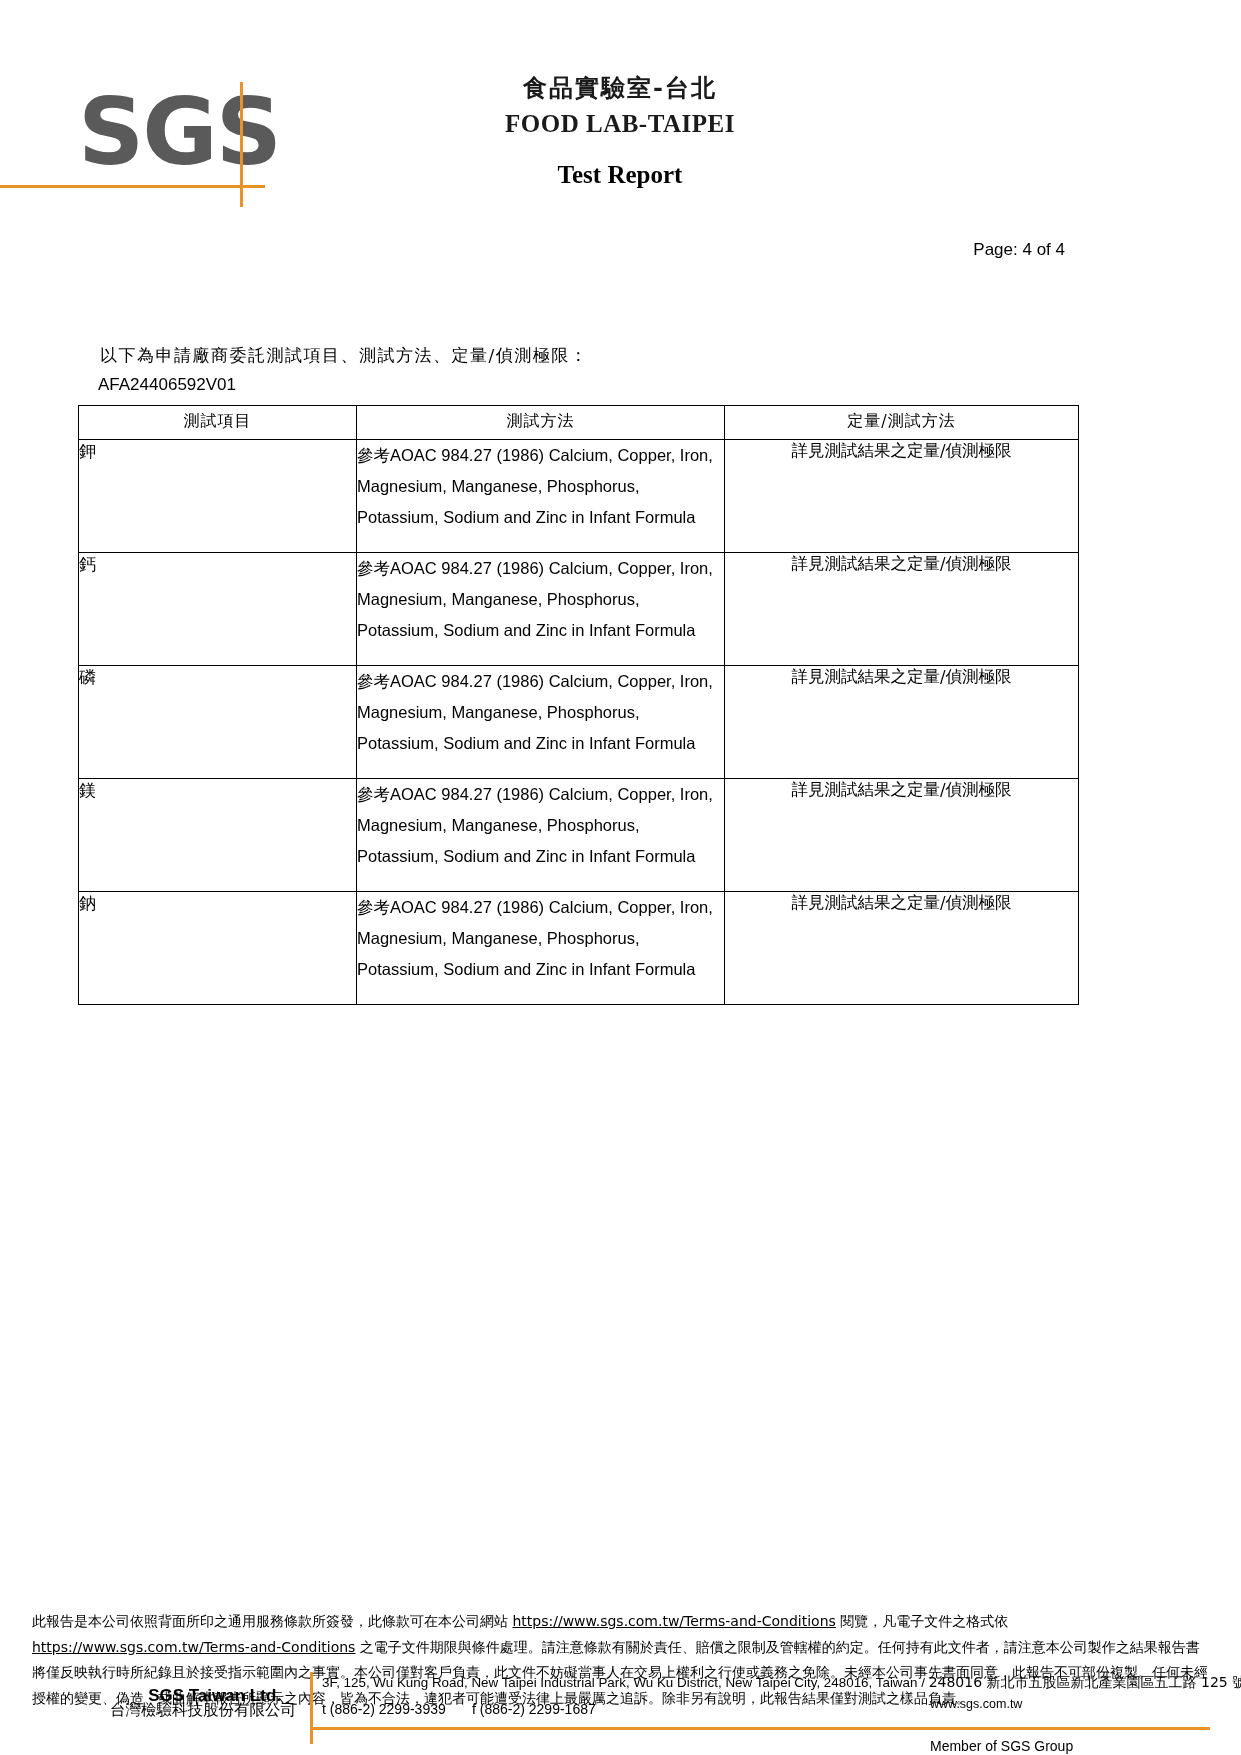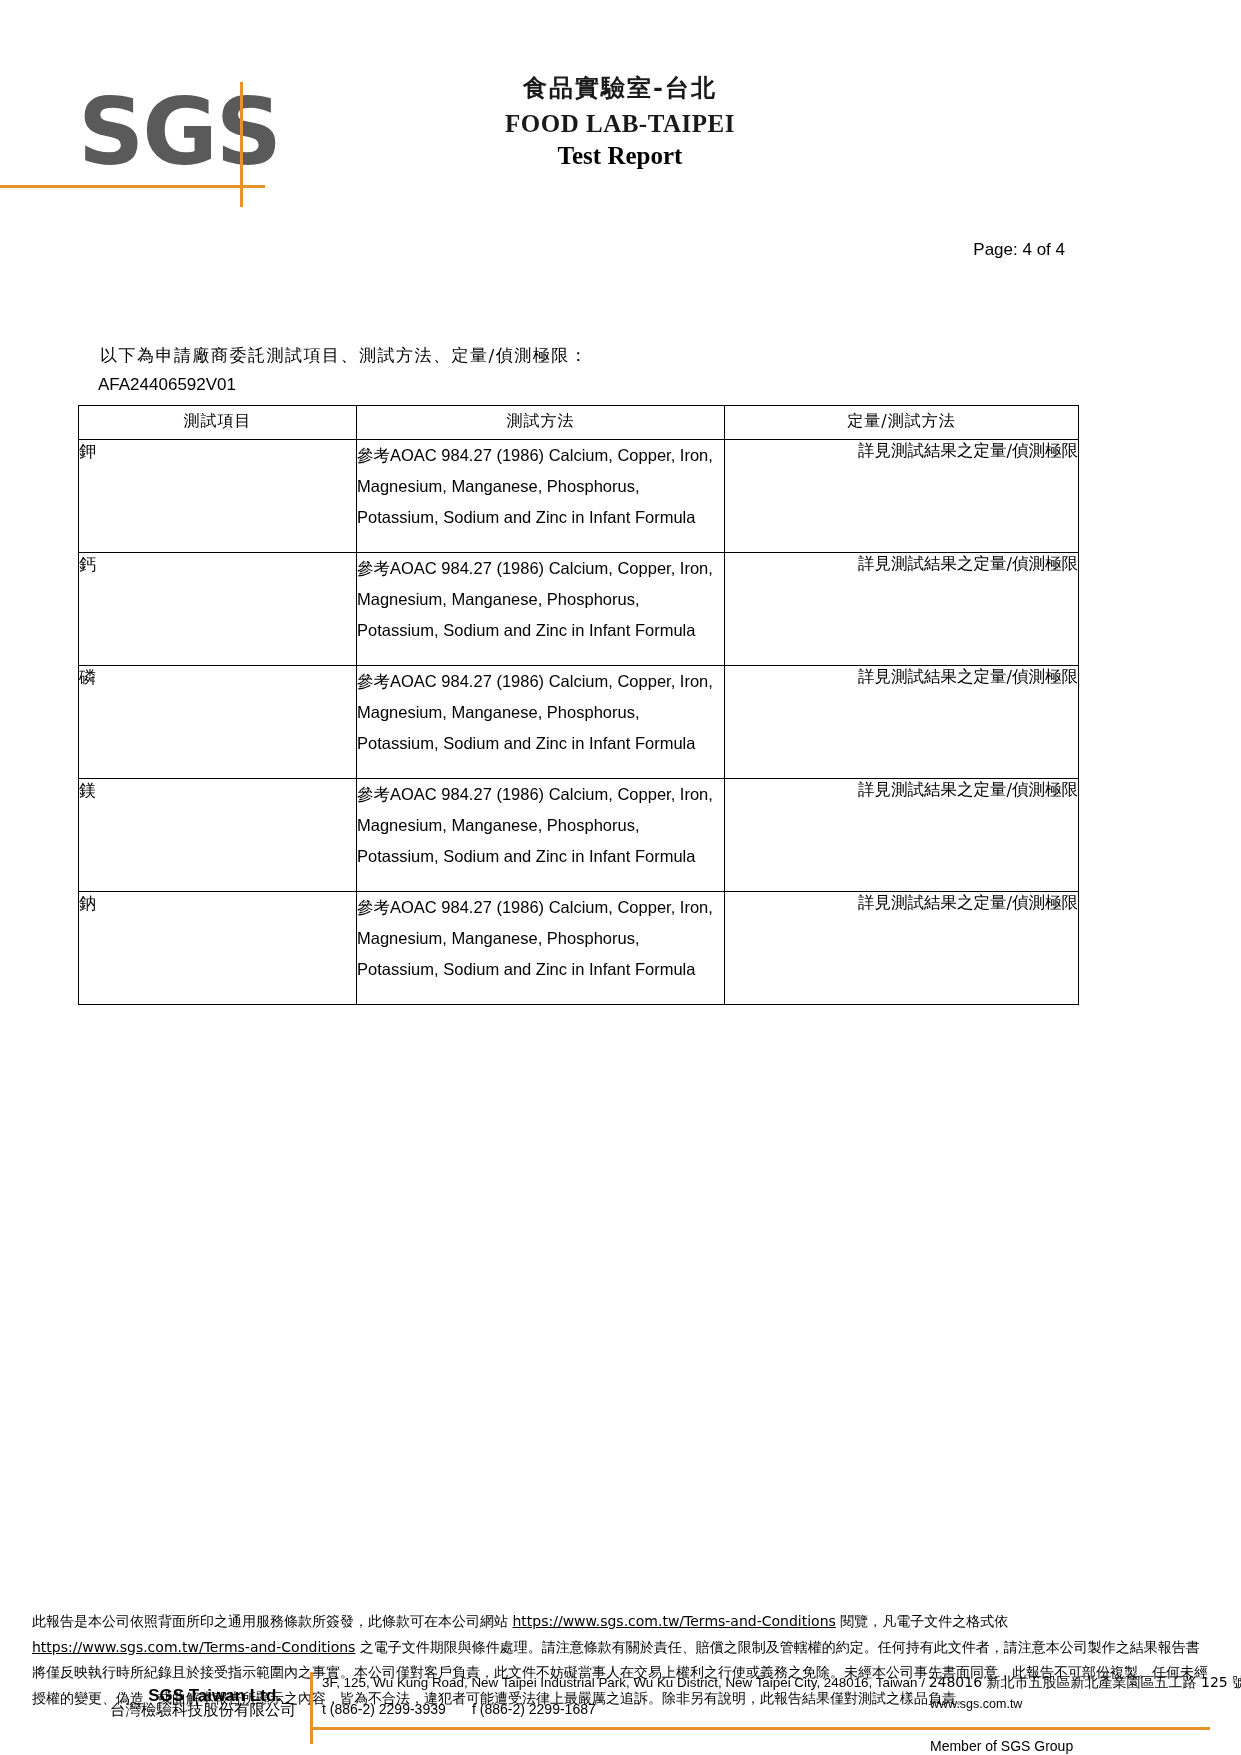--- a/index.html
+++ b/index.html
@@ -78,21 +78,21 @@
     color: #1a1a1a;
     margin-bottom: 6px;
     white-space: nowrap;
   }
   .t-en {
     font-family: "Liberation Serif", serif;
     font-size: 25px;
     font-weight: bold;
     letter-spacing: 0.5px;
     color: #1a1a1a;
-    margin-bottom: 4px;
+    margin-bottom: 23px;
     white-space: nowrap;
   }
   .t-cn2 {
     font-family: "DejaVu Serif", serif;
     font-size: 23px;
     font-weight: 600;
     letter-spacing: 9px;
     color: #1a1a1a;
     margin-bottom: 8px;
     white-space: nowrap;
@@ -173,21 +173,21 @@
   .cell-method {
     font-family: "Liberation Sans", sans-serif;
     font-size: 16.5px;
     padding: 9px 4px 0 6px;
     line-height: 31px;
     color: #000;
   }
   .cell-lod {
     font-family: "DejaVu Serif", serif;
     font-size: 16.5px;
-    text-align: right;
+    text-align: center;
     padding: 9px 4px 0 4px;
     color: #000;
   }
   .disclaimer {
     position: absolute;
     left: 32px;
     top: 1609px;
     width: 1180px;
     font-family: "DejaVu Sans", sans-serif;
     font-size: 14px;

